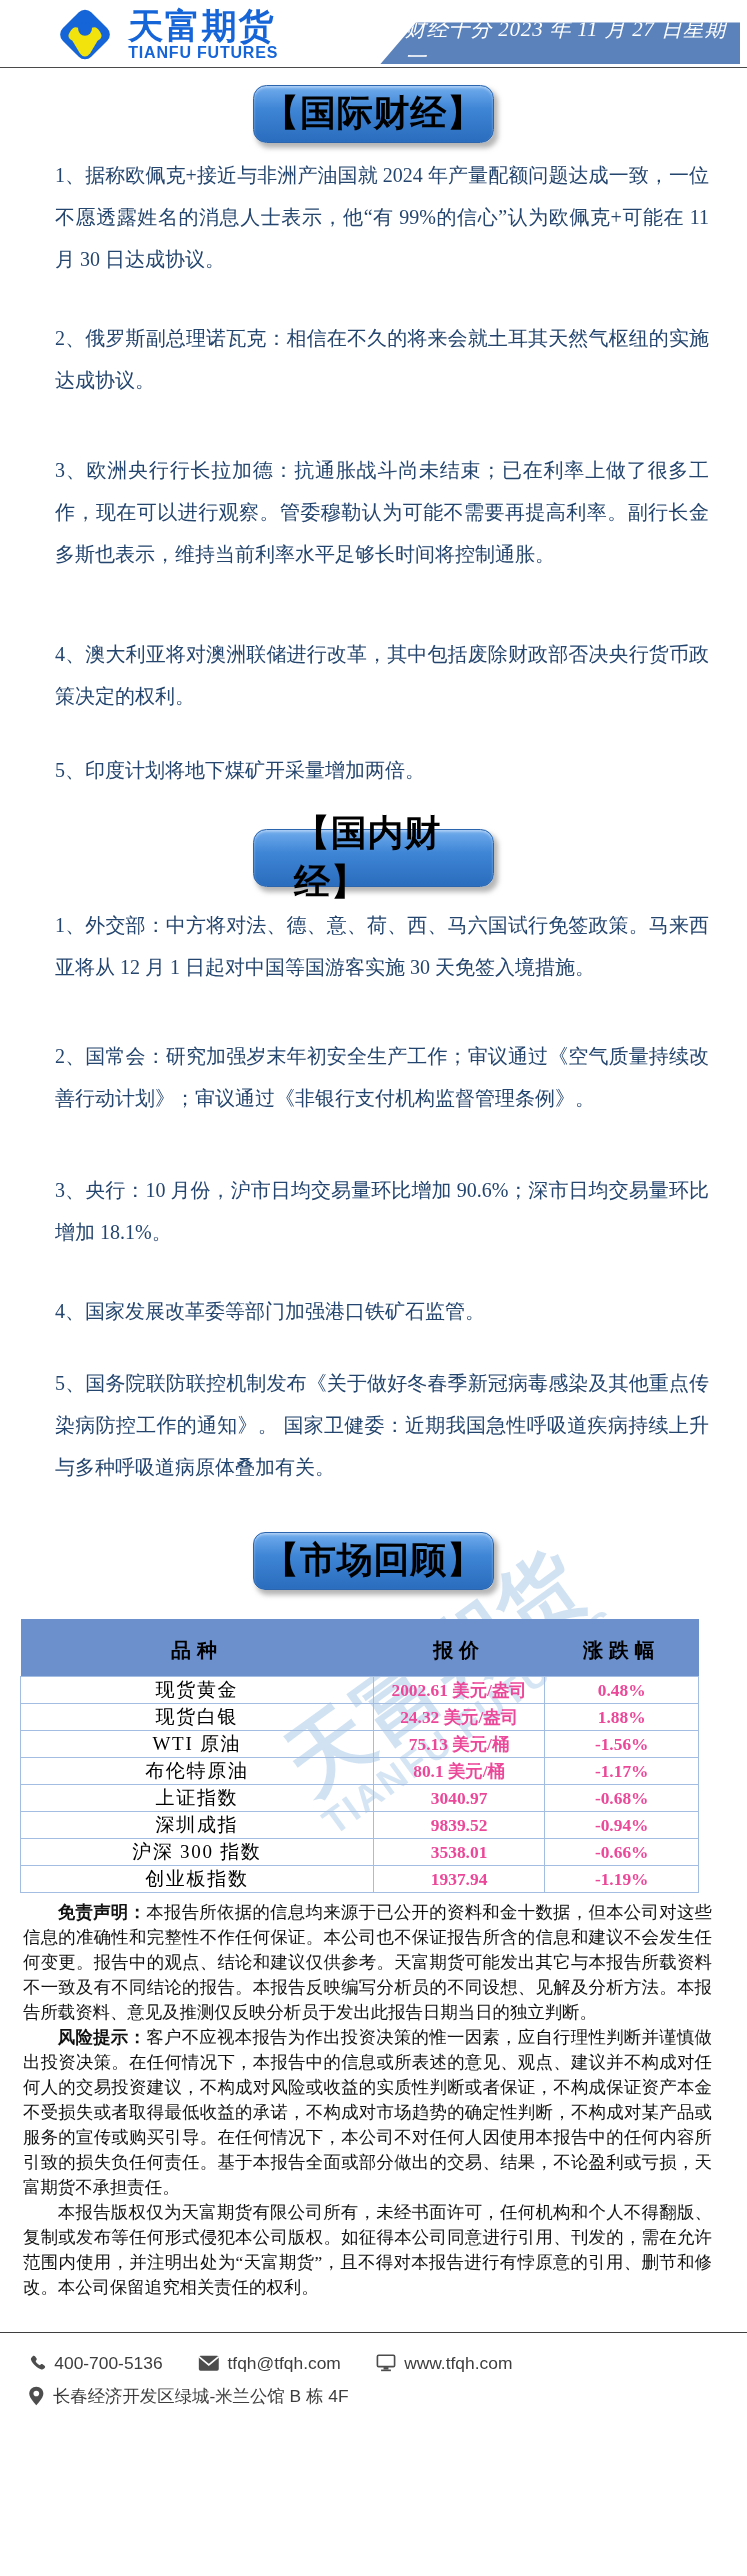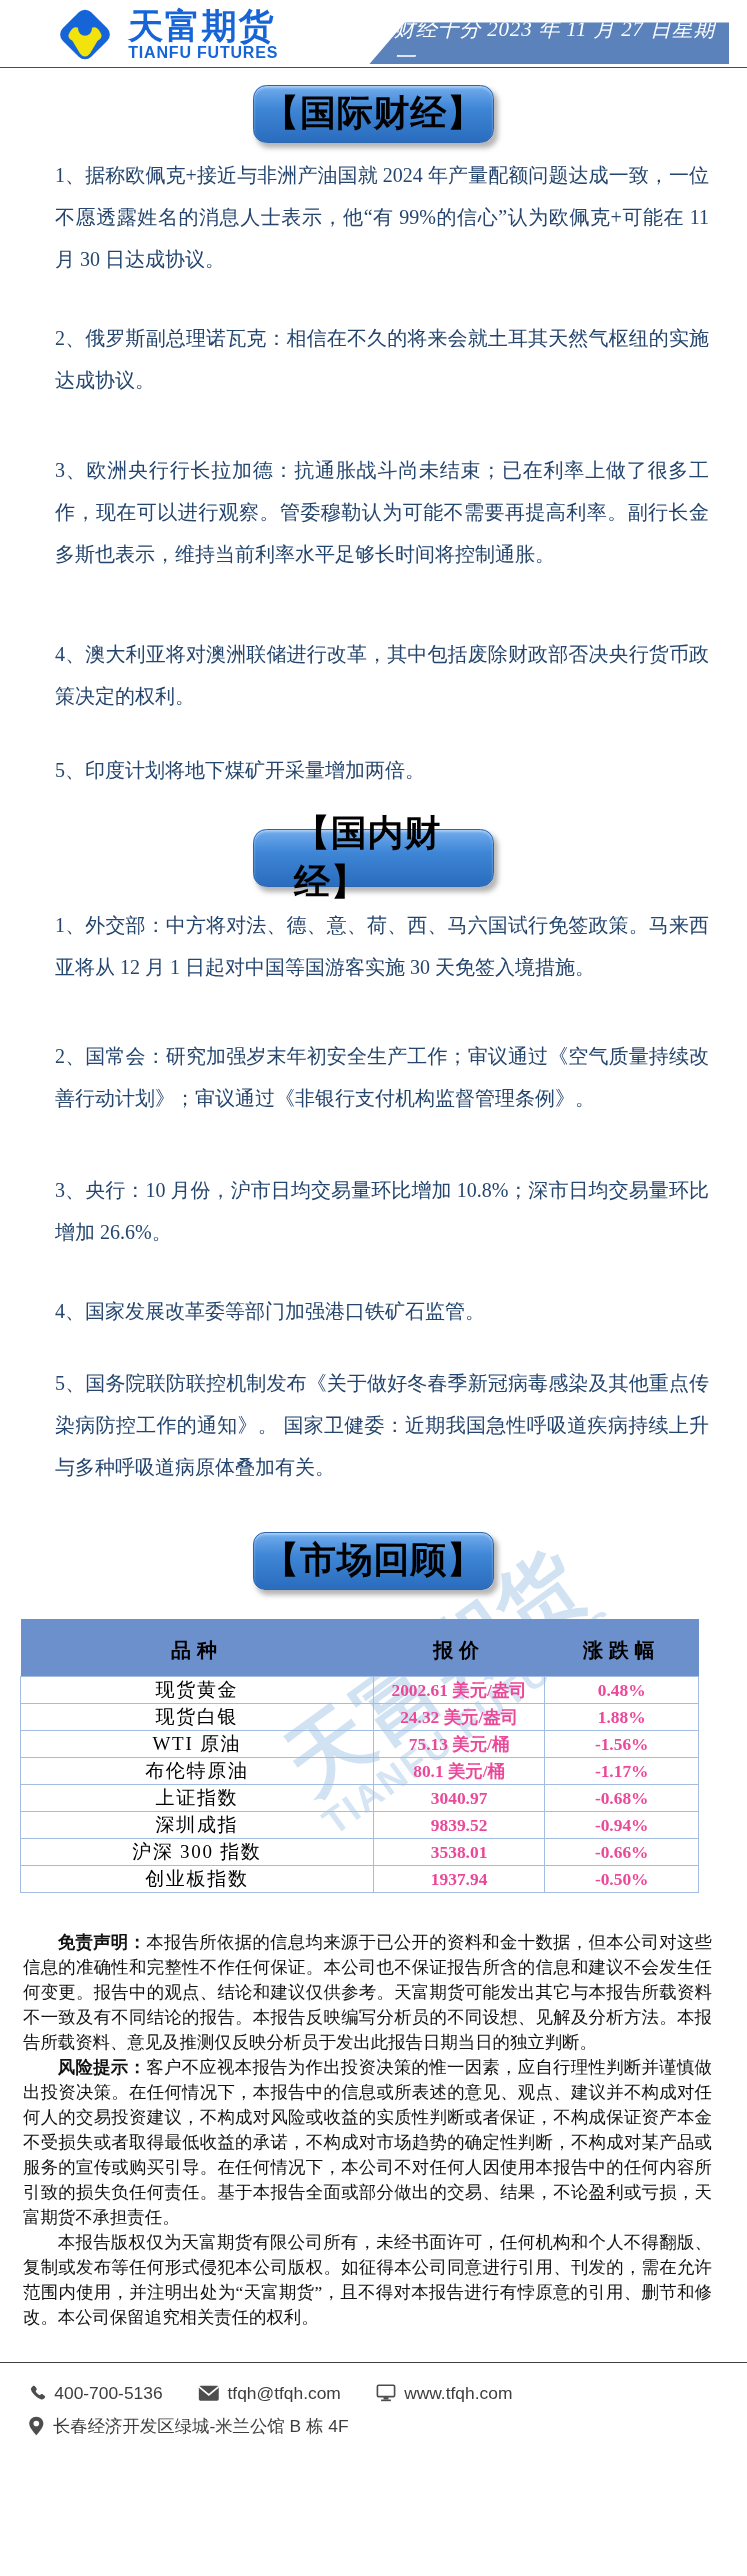--- a/index.html
+++ b/index.html
@@ -11,21 +11,21 @@
   }
 
   
   .header { height:68px; position:relative; border-bottom:1.7px solid #4a4a4a; }
   .logo-wrap { position:absolute; left:50px; top:3.3px; display:flex; align-items:center; }
   .logo-mark { width:70px; height:63px; }
   .logo-text { margin-left:8.3px; }
   .logo-cn { font-size:35px; font-weight:bold; color:#1565d8; letter-spacing:1.7px; line-height:37px; font-family:"Liberation Sans", sans-serif; }
   .logo-en { font-size:16px; font-weight:bold; color:#1565d8; letter-spacing:0.8px; line-height:18px; font-family:"Liberation Sans", sans-serif; }
   .banner {
-    position:absolute; right:18px; top:22.4px; width:360px; height:42px;
+    position:absolute; right:7px; top:22.4px; width:360px; height:42px;
     background:#5b82bb;
     clip-path:polygon(10% 0, 100% 0, 100% 100%, 0 100%);
     display:flex; align-items:center; justify-content:center;
   }
   .banner span { color:#ffffff; font-size:21px; font-style:italic; letter-spacing:0.8px; padding-left:25px; }
 
   
   .pill {
     width:241px; height:58px; margin:0 auto; border-radius:13.3px;
     background:linear-gradient(180deg,#71aced 0%, #3f86d6 40%, #2a6cbd 100%);
@@ -61,21 +61,21 @@
     letter-spacing:5.8px; vertical-align:bottom; padding-bottom:12px;
   }
   table.market td {
     height:17px; text-align:center; border:0.8px solid #a3bce2; background:transparent;
   }
   table.market td.c-name { font-size:19px; color:#000; letter-spacing:1.7px; }
   table.market td.c-val  { font-size:17.4px; color:#ec4899; font-weight:bold; }
   table.market col.w1 { width:354px; } table.market col.w2 { width:172px; } table.market col.w3 { width:154px; }
 
   
-  .disclaimer { margin-top:37px; padding:0 35px 0 23px; color:#111; }
+  .disclaimer { margin-top:7px; padding:0 35px 0 23px; color:#111; }
   .disclaimer p { font-size:17.4px; line-height:25px; text-align:justify; text-indent:2em; }
   .disclaimer b { font-weight:bold; }
 
   
   .footer-rule { margin-top:32px; border-top:1.7px solid #3f3f3f; width:100%; }
   .footer { padding:13.3px 0 0 28px; font-family:Liberation Sans, sans-serif; color:#3d3d3d; }
   .f-row { display:flex; align-items:center; height:33px; }
   .f-item { display:flex; align-items:center; margin-right:35px; }
   .f-item svg { margin-right:8.3px; }
   .f-item span { font-size:17.4px; }
@@ -112,21 +112,21 @@
   <p class="mb-d">4、澳大利亚将对澳洲联储进行改革，其中包括废除财政部否决央行货币政策决定的权利。</p>
   <p>5、印度计划将地下煤矿开采量增加两倍。</p>
 </div>
 
 <div class="pill pill-2">
   <span>【国内财经】</span>
 </div>
 <div class="news news-dom">
   <p class="mb-e">1、外交部：中方将对法、德、意、荷、西、马六国试行免签政策。马来西亚将从 12 月 1 日起对中国等国游客实施 30 天免签入境措施。</p>
   <p class="mb-f">2、国常会：研究加强岁末年初安全生产工作；审议通过《空气质量持续改善行动计划》；审议通过《非银行支付机构监督管理条例》。</p>
-  <p class="mb-g">3、央行：10 月份，沪市日均交易量环比增加 10.8%；深市日均交易量环比增加 26.6%。</p>
+  <p class="mb-g">3、央行：10 月份，沪市日均交易量环比增加 90.6%；深市日均交易量环比增加 18.1%。</p>
   <p class="mb-h">4、国家发展改革委等部门加强港口铁矿石监管。</p>
   <p>5、国务院联防联控机制发布《关于做好冬春季新冠病毒感染及其他重点传染病防控工作的通知》。 国家卫健委：近期我国急性呼吸道疾病持续上升与多种呼吸道病原体叠加有关。</p>
 </div>
 
 <div class="pill pill-3">
   <span>【市场回顾】</span>
 </div>
 
 <div class="table-wrap">
   <div class="watermark">
@@ -178,21 +178,21 @@
         <td class="c-val">-0.94%</td>
       </tr>
       <tr>
         <td class="c-name">沪深 300 指数</td>
         <td class="c-val">3538.01</td>
         <td class="c-val">-0.66%</td>
       </tr>
       <tr>
         <td class="c-name">创业板指数</td>
         <td class="c-val">1937.94</td>
-        <td class="c-val">-0.50%</td>
+        <td class="c-val">-1.19%</td>
       </tr>
     </tbody>
   </table>
 </div>
 
 <div class="disclaimer">
   <p><b>免责声明：</b><span>本报告所依据的信息均来源于已公开的资料和金十数据，但本公司对这些信息的准确性和完整性不作任何保证。本公司也不保证报告所含的信息和建议不会发生任何变更。报告中的观点、结论和建议仅供参考。天富期货可能发出其它与本报告所载资料不一致及有不同结论的报告。本报告反映编写分析员的不同设想、见解及分析方法。本报告所载资料、意见及推测仅反映分析员于发出此报告日期当日的独立判断。</span></p>
   <p><b>风险提示：</b><span>客户不应视本报告为作出投资决策的惟一因素，应自行理性判断并谨慎做出投资决策。在任何情况下，本报告中的信息或所表述的意见、观点、建议并不构成对任何人的交易投资建议，不构成对风险或收益的实质性判断或者保证，不构成保证资产本金不受损失或者取得最低收益的承诺，不构成对市场趋势的确定性判断，不构成对某产品或服务的宣传或购买引导。在任何情况下，本公司不对任何人因使用本报告中的任何内容所引致的损失负任何责任。基于本报告全面或部分做出的交易、结果，不论盈利或亏损，天富期货不承担责任。</span></p>
   <p><span>本报告版权仅为天富期货有限公司所有，未经书面许可，任何机构和个人不得翻版、复制或发布等任何形式侵犯本公司版权。如征得本公司同意进行引用、刊发的，需在允许范围内使用，并注明出处为“天富期货”，且不得对本报告进行有悖原意的引用、删节和修改。本公司保留追究相关责任的权利。</span></p>
 </div>

